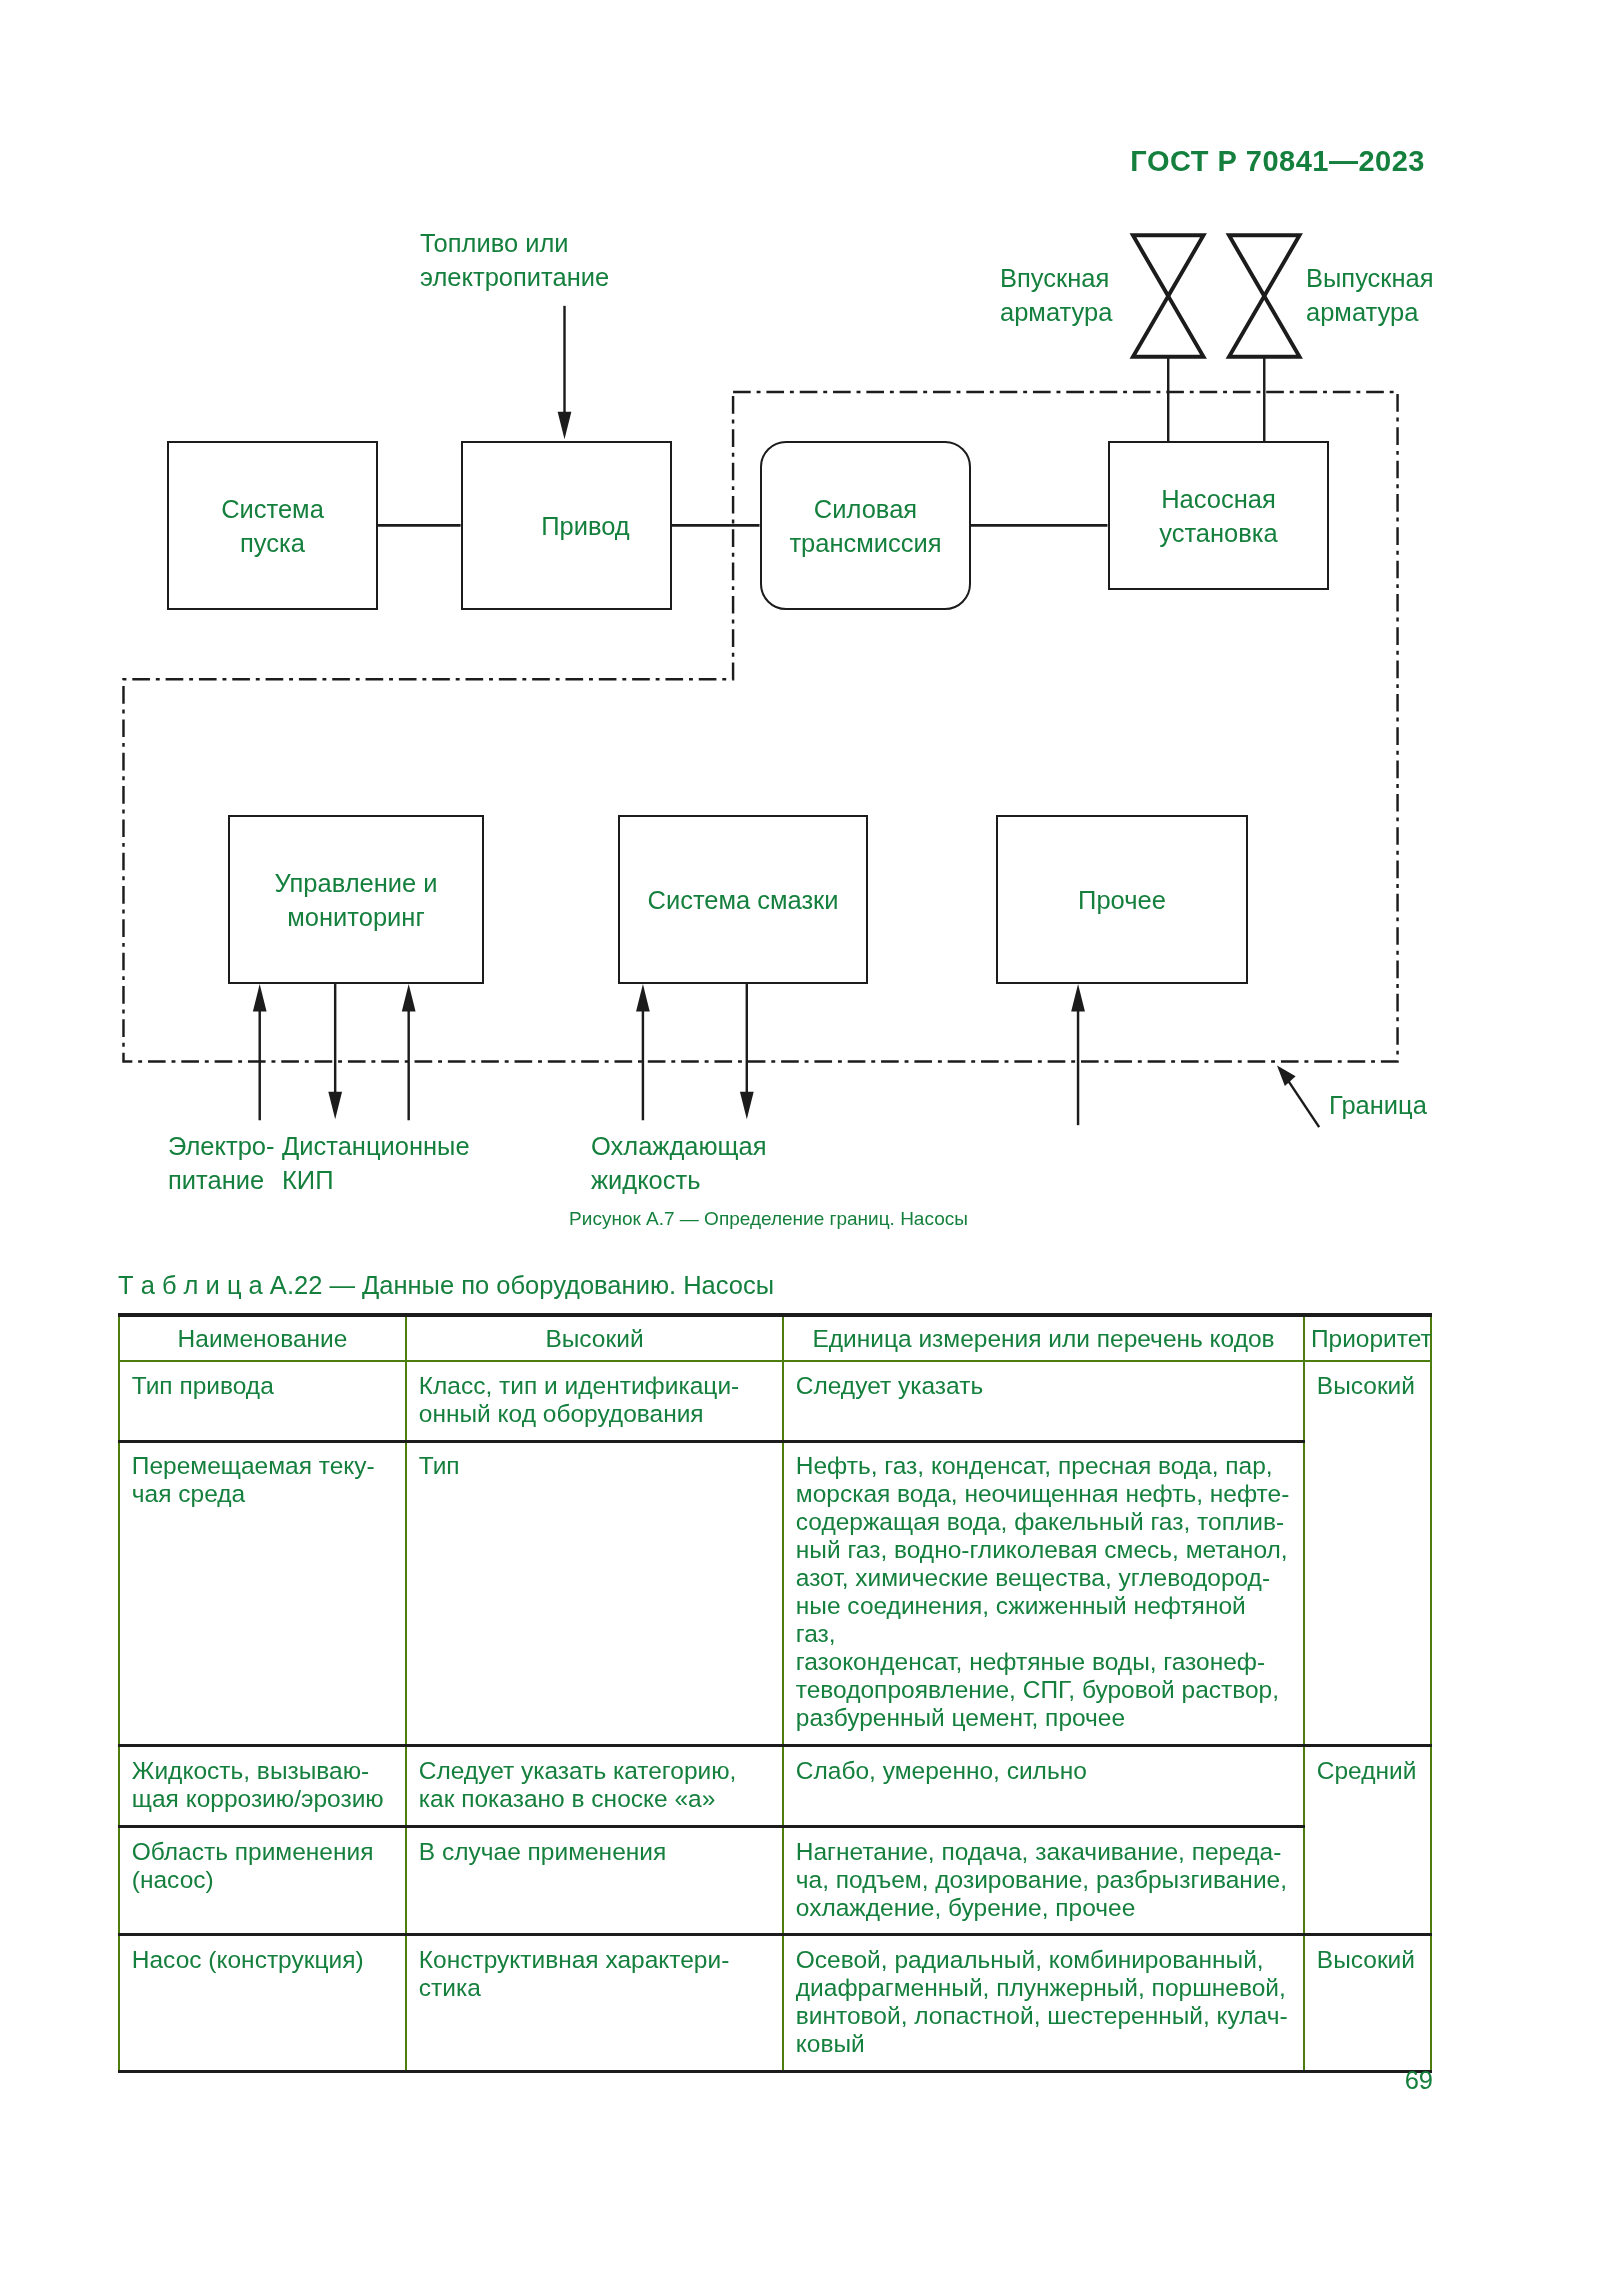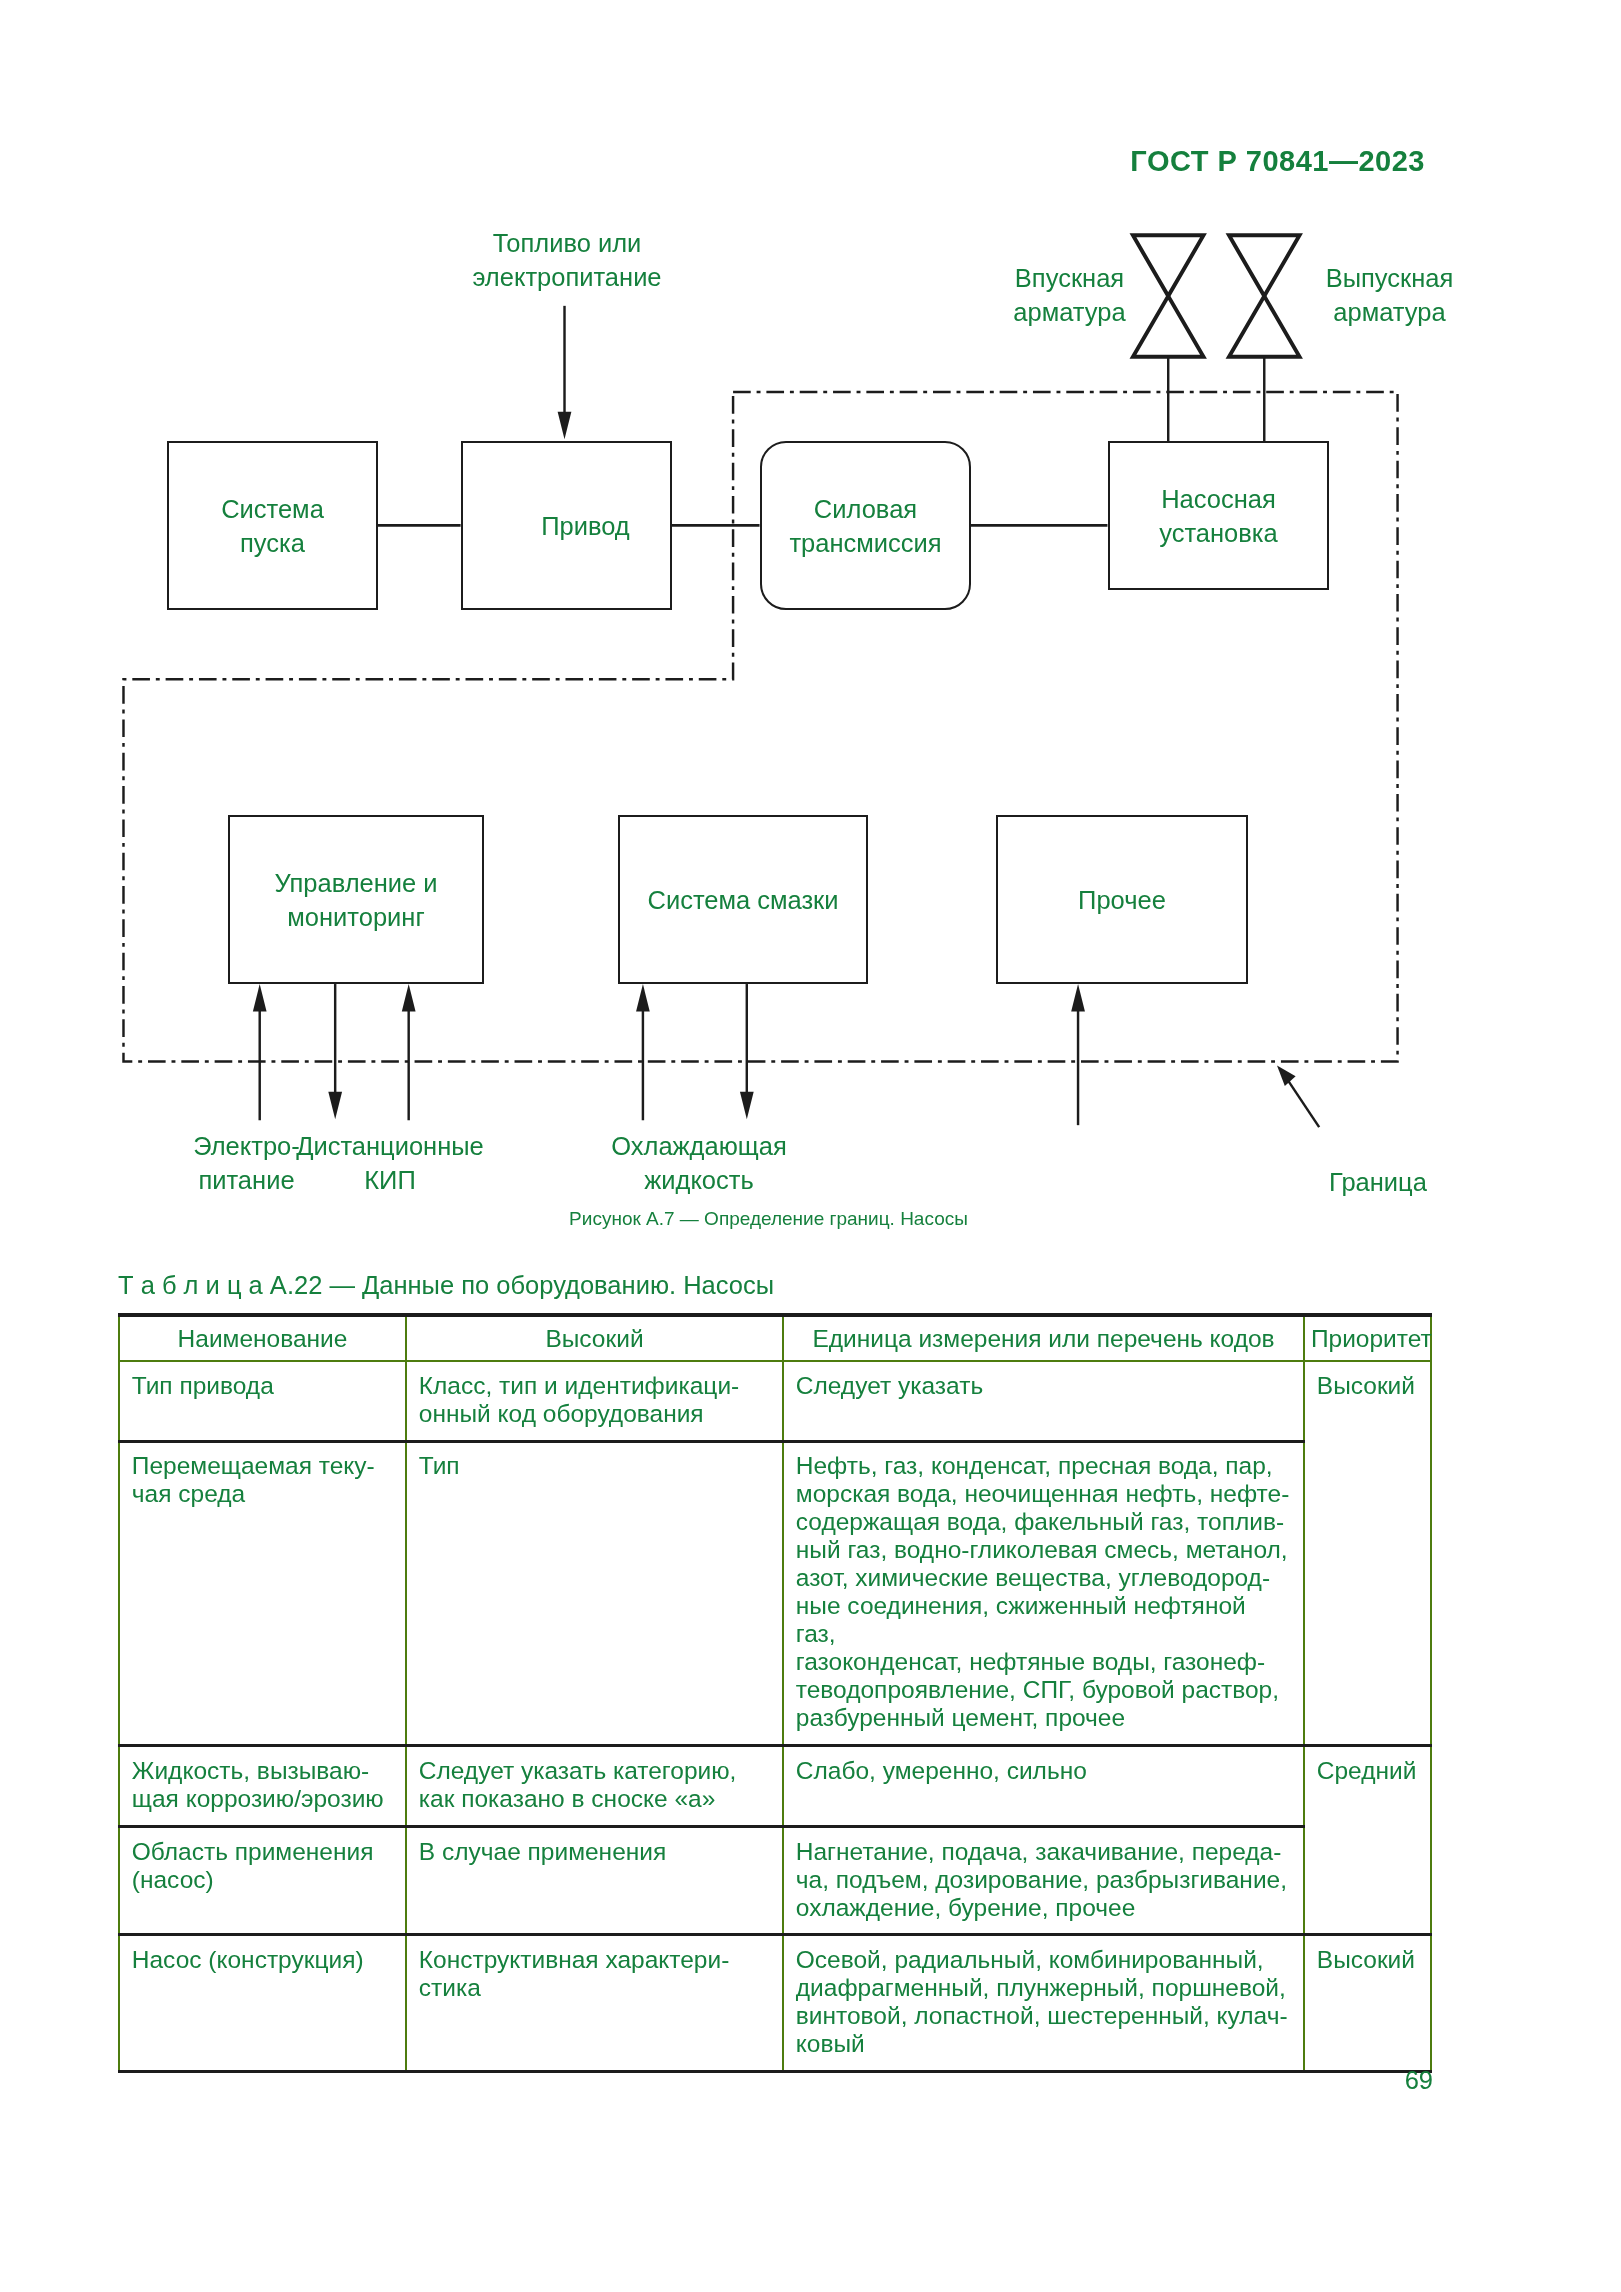--- a/index.html
+++ b/index.html
@@ -33,21 +33,20 @@
     text-align: center;
     font-size: 25.5px;
     line-height: 34px;
     white-space: pre-line;
     box-sizing: border-box;
   }
   .dlabel {
     position: absolute;
     font-size: 25.5px;
     line-height: 34px;
-    text-align: center;
     white-space: pre-line;
   }
   .dlabel.left-align { text-align: left; }
   .fig-caption {
     position: absolute;
     top: 1208px; left: 112px; width: 1313px;
     text-align: center;
     font-size: 19px;
   }
   .table-title {
@@ -178,21 +177,21 @@
     <div class="dlabel" style="left:1000px; top:261px; width:139px;">Впускная
 арматура</div>
     <div class="dlabel" style="left:1306px; top:261px; width:167px;">Выпускная
 арматура</div>
     <div class="dlabel" style="left:168px; top:1129px; width:157px;">Электро-
 питание</div>
     <div class="dlabel" style="left:282px; top:1129px; width:216px;">Дистанционные
 КИП</div>
     <div class="dlabel" style="left:591px; top:1129px; width:216px;">Охлаждающая
 жидкость</div>
-    <div class="dlabel left-align" style="left:1329px; top:1165px; width:147px;">Граница</div>
+    <div class="dlabel left-align" style="left:1329px; top:1088px; width:147px;">Граница</div>
   </div>
 
   <div class="fig-caption">Рисунок А.7 — Определение границ. Насосы</div>
 
   <div class="table-title">Т а б л и ц а  А.22 — Данные по оборудованию. Насосы</div>
 
   <table class="gost">
     <colgroup>
       <col style="width:287px">
         <col style="width:377px">

